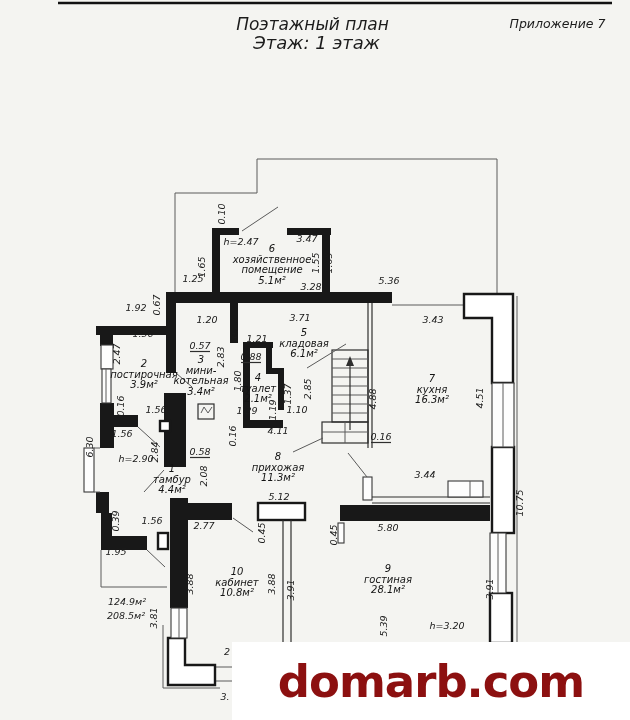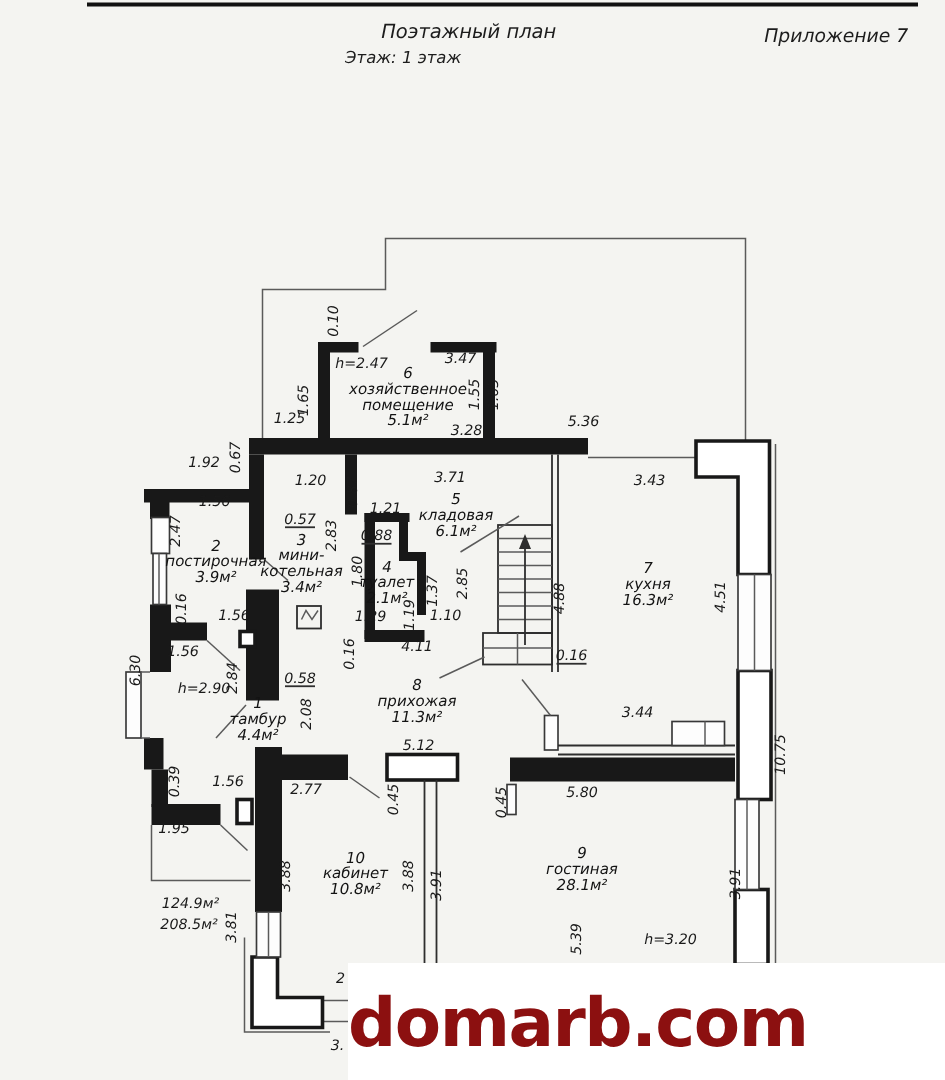--- a/index.html
+++ b/index.html
@@ -12,32 +12,32 @@
   #plan-svg{position:absolute;left:0;top:0;}
   .wall{fill:#181818;stroke:none;}
   .ow{fill:#ffffff;stroke:#181818;stroke-width:2.4;}
   .tn{stroke:#5a5a5a;stroke-width:1;fill:none;}
   .tn2{stroke:#2e2e2e;stroke-width:1.2;fill:none;}
   .win{fill:#fdfdfd;stroke:#383838;stroke-width:1.1;}
   text.dim{font-family:"DejaVu Sans",sans-serif;font-style:italic;font-size:9.5px;fill:#1a1a1a;text-anchor:middle;}
   text.room{font-family:"DejaVu Sans",sans-serif;font-style:italic;font-size:10px;fill:#131313;text-anchor:middle;}
   #watermark-band{
     position:absolute;left:232px;top:642px;width:398px;height:78px;
-    background:#ffffff;display:flex;align-items:center;justify-content:flex-start;
+    background:#ffffff;display:flex;align-items:center;justify-content:center;
   }
   #watermark-text{
     font-weight:bold;font-size:45px;letter-spacing:-1px;font-style:normal;
     font-family:"DejaVu Sans",sans-serif;
   }
 </style>
 </head>
 <body>
 
-<div class="hdr" style="left:230px;top:14px;width:165px;text-align:center;font-size:13px;">Поэтажный план</div>
-<div class="hdr" style="left:230px;top:32px;width:150px;text-align:left;font-size:11px;">Этаж: 1 этаж</div>
+<div class="hdr" style="left:230px;top:14px;width:165px;text-align:center;font-size:17px;">Поэтажный план</div>
+<div class="hdr" style="left:230px;top:32px;width:150px;text-align:right;font-size:18px;">Этаж: 1 этаж</div>
 <div class="hdr" style="left:500px;top:16px;width:115px;text-align:center;font-size:12.5px;">Приложение 7</div>
 
 <svg id="plan-svg" width="630" height="720" viewBox="0 0 630 720">
 
   <line x1="58" y1="3" x2="612" y2="3" stroke="#111" stroke-width="2.6"></line>
 
   <g>
     <polyline class="tn" points="175,292 175,193 257,193 257,159 497,159 497,294"></polyline>
     <polyline class="tn" points="101,550 101,587 167,587"></polyline>
     <polyline class="tn" points="163,625 163,688 220,688"></polyline>

